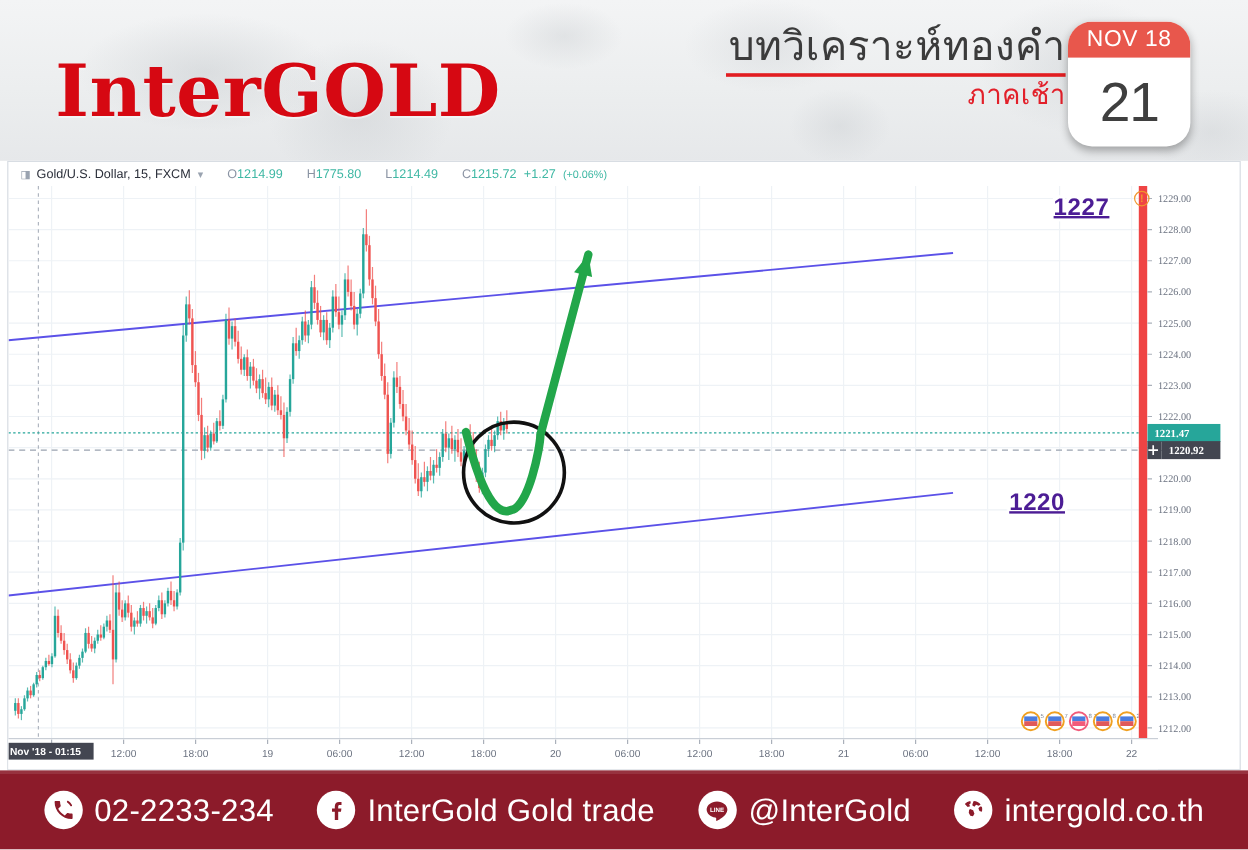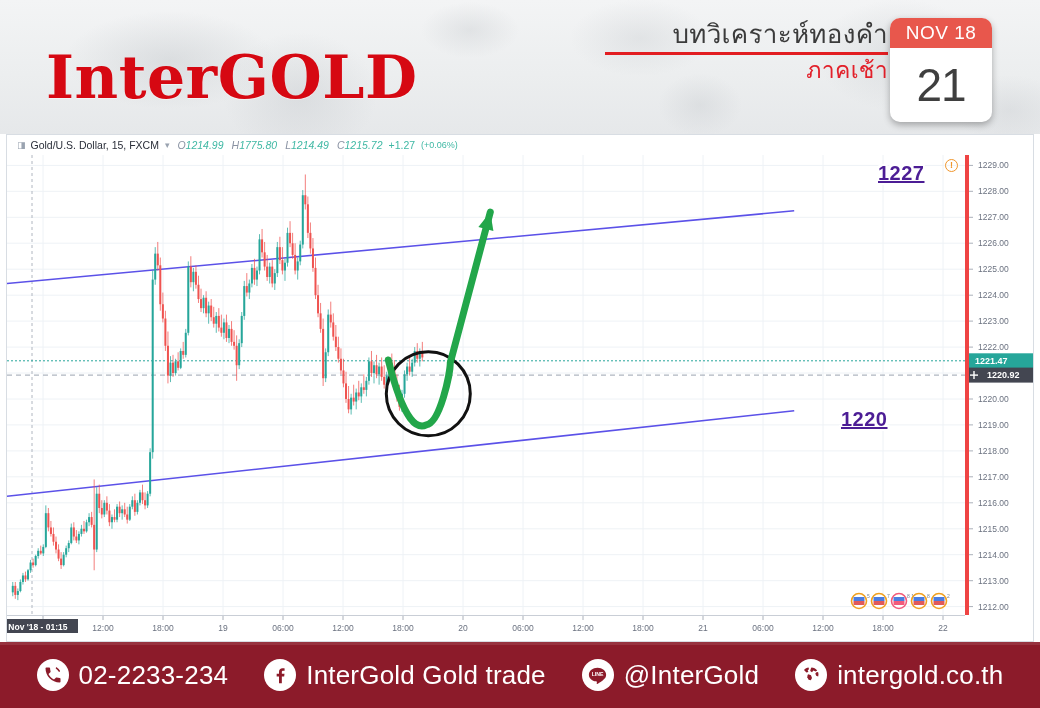--- a/index.html
+++ b/index.html
@@ -28,33 +28,33 @@
     position: absolute; left: 46px; top: 42px;
     font-family: "DejaVu Serif", "Liberation Serif", serif;
     font-weight: 700; font-size: 60px; letter-spacing: .5px;
     color: #d60812; white-space: nowrap;
     text-shadow: 0 1px 0 rgba(255,255,255,.45);
   }
   #title-block {
     position: absolute; right: 152px; top: 20px; width: 330px; text-align: right;
   }
   #title-thai-main {
-    font-size: 26px; color: #3b3b3b; line-height: 1.12; white-space: nowrap;
+    font-size: 34px; color: #3b3b3b; line-height: 1.12; white-space: nowrap;
     letter-spacing: .3px;
   }
   #title-rule {
     height: 3px; background: #e21d21; margin: 3px 0 2px auto; width: 283px;
   }
   #title-thai-sub {
     font-size: 23px; color: #e2202a; line-height: 1.15; white-space: nowrap;
     letter-spacing: .3px;
   }
   #calendar {
     position: absolute; right: 48px; top: 18px; width: 102px; height: 104px;
-    border-radius: 10px; background: #ffffff; overflow: hidden;
+    border-radius: 20px; background: #ffffff; overflow: hidden;
     box-shadow: 0 3px 7px rgba(0,0,0,.30);
   }
   #cal-top {
     height: 30px; background: #e8574c; color: #fff;
     display: flex; align-items: center; justify-content: center;
     font-size: 19px; letter-spacing: .5px;
   }
   #cal-day {
     height: 74px; display: flex; align-items: center; justify-content: center;
     color: #3f3f3f; font-size: 46px; font-weight: 400; letter-spacing: -1px;
@@ -66,34 +66,34 @@
     background: #ffffff; border: 1px solid #d8dde3;
   }
   #chart-legend {
     position: absolute; left: 0; top: 0; height: 20px; width: 100%;
     display: flex; align-items: center; gap: 6px; padding-left: 10px;
     font-size: 10.5px; color: #2a2e39; z-index: 7; white-space: nowrap;
   }
   .legend-eye { color:#9aa3b0; font-size:9px; letter-spacing:-1px; }
   #legend-symbol { color:#2a2e39; }
   .legend-caret { color:#9aa3b0; font-size:9px; }
-  .ohlc { color:#3fb8a4; margin-left:2px;font-style:italic; }
+  .ohlc { color:#3fb8a4; margin-left:14px; }
   .ohlc b { font-weight: 400; color:#8a93a3; }
   #legend-change { color:#3fb8a4; }
   #legend-changepct { color:#3fb8a4; font-size:9px; }
 
   #plot {
     position: absolute; left: 0; top: 20px; right: 68px; bottom: 26px;
     overflow: hidden;
   }
   #plot svg, #price-axis svg, #time-axis svg { display:block; }
 
   #price-axis {
-    position: absolute; right: 0; top: 20px; width: 68px; bottom: 26px;
-    border-left: 4px solid #ef4444; background: #fff; overflow: hidden;
+    position: absolute; right: 16px; top: 20px; width: 68px; bottom: 26px;
+    border-left: 7px solid #ef4444; background: #fff; overflow: hidden; font-family: Liberation Serif, serif;
   }
   .px-tick { font-size: 8.5px; fill: #6b7280; }
   #time-axis {
     position: absolute; left: 0; right: 68px; bottom: 0; height: 26px;
     border-top: 1px solid #c9ced6; background: #fff; overflow: hidden;
   }
   .tx-tick { font-size: 8.5px; fill: #6b7280; text-anchor: middle; }
 
   .badge-text-teal { font-size: 9px; fill: #ffffff; font-weight: 700; }
   .badge-text-dark { font-size: 9px; fill: #ffffff; font-weight: 700; }

